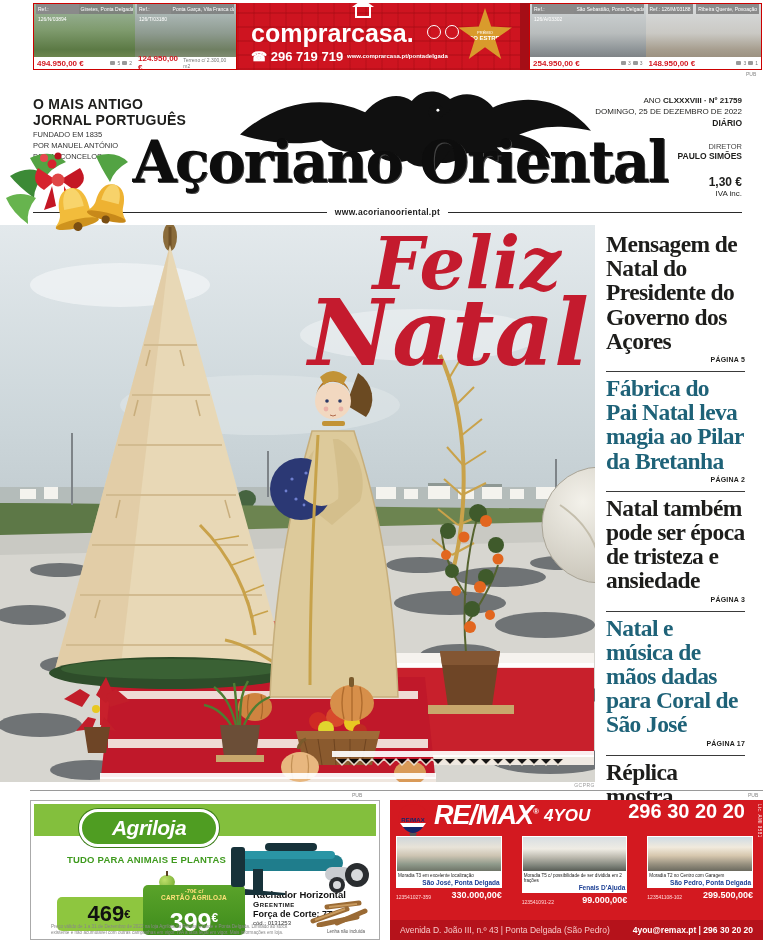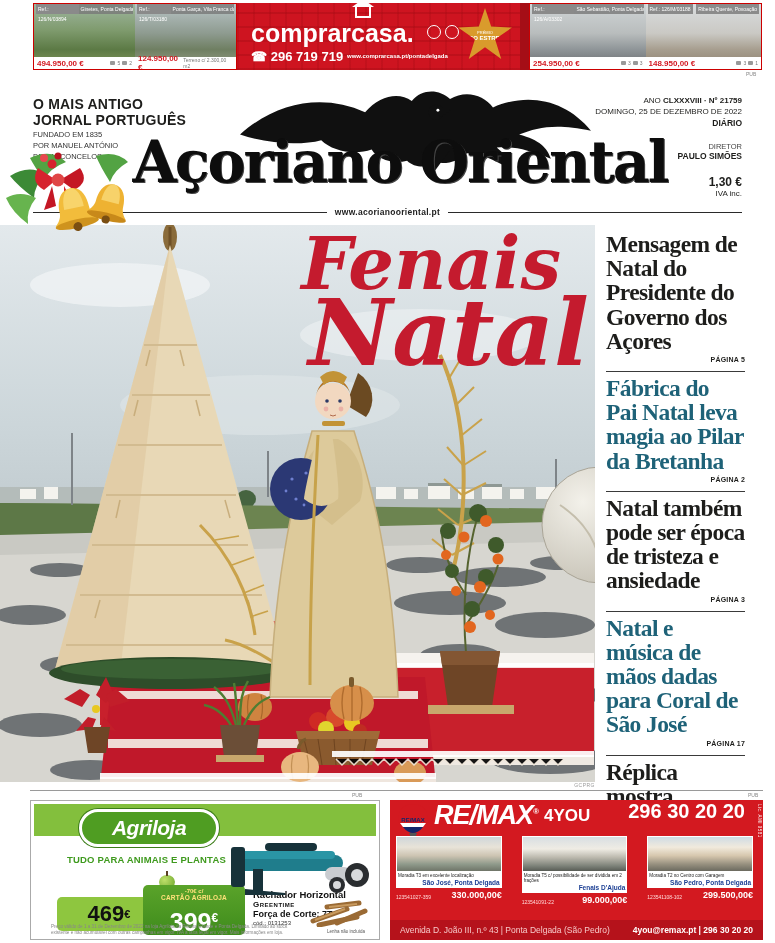--- a/index.html
+++ b/index.html
@@ -100,21 +100,21 @@
   .agri-mach { position:absolute; top:36px; right:4px; width:150px; height:58px; }
   .agri-wood { position:absolute; top:96px; right:10px; width:62px; height:30px; }
   .agri-wood-cap { position:absolute; top:128px; right:14px; font-size:4.5px; color:#555; }
   .agri-legal { position:absolute; bottom:3px; left:20px; right:86px; font-size:4.6px; color:#888; line-height:1.3; }
 
   
   .remax { position:absolute; top:800px; left:390px; width:373px; height:140px; background:#d31920; overflow:hidden; }
   .rx-head { position:absolute; top:0; left:0; right:0; height:34px; display:flex; align-items:flex-start; }
   .rx-brand { color:#fff; font-weight:bold; font-size:27px; font-style:italic; letter-spacing:-1px; margin-left:44px; }
   .rx-brand sup { font-size:8px; }
-  .rx-sub { color:#fff; font-weight:bold; font-size:17px; margin-left:6px; margin-top:6px; }
+  .rx-sub { color:#fff; font-weight:bold; font-size:17px; margin-left:6px; margin-top:6px;font-style:italic; }
   .rx-phone { color:#fff; font-weight:bold; font-size:20px; margin-left:auto; margin-right:18px; }
   .rx-lic { position:absolute; right:1px; top:4px; font-size:4.5px; color:#fff; writing-mode:vertical-rl; letter-spacing:.5px; }
   .rx-balloon { position:absolute; top:3px; left:6px; width:34px; height:36px; }
   .rx-cards { position:absolute; top:36px; left:6px; right:10px; display:flex; gap:20px; }
   .rx-card { flex:1; }
   .rx-photo { height:36px; border:1px solid #fff; }
   .rx-photo.a { background:linear-gradient(180deg,#cfd6da 0%,#e8e3d8 30%,#cdc4b2 55%,#8f9a8b 80%,#6f7568 100%); }
   .rx-photo.b { background:linear-gradient(180deg,#d8dee2 0%,#efece4 35%,#bcb9ae 60%,#7d8279 85%,#585c55 100%); }
   .rx-photo.c { background:linear-gradient(180deg,#cfdbe4 0%,#f1eadd 30%,#d6c7ae 55%,#97907f 80%,#6b6a5f 100%); }
   .rx-cap { background:#fff; padding:1px 2px 2px 2px; }
@@ -511,21 +511,21 @@
       <g fill="#fff" opacity=".92">
         <rect x="332" y="526" width="262" height="6"></rect>
         <rect x="100" y="548" width="336" height="6"></rect>
       </g>
       <g stroke="#efe6da" stroke-width="1.5" opacity=".9">
         <path d="M336,534 l6,6 6,-6 6,6 6,-6 6,6 6,-6 6,6 6,-6 6,6 6,-6 6,6 6,-6 6,6 6,-6 6,6 6,-6 6,6 6,-6 6,6 6,-6 6,6 6,-6 6,6 6,-6 6,6 6,-6 6,6 6,-6 6,6 6,-6 6,6 6,-6 6,6 6,-6 6,6 6,-6 6,6 6,-6"></path>
       </g>
     </svg>
 
     <div class="headline-main">
-      <span class="w1">Fenais</span>
+      <span class="w1">Feliz</span>
       <span class="w2">Natal</span>
     </div>
   </div>
   <div class="credit">GCPRG</div>
 
   <div class="sidebar">
     <div class="side-item">
       <div class="side-title">Mensagem de Natal do Presidente do Governo dos Açores</div>
       <div class="side-page">PÁGINA 5</div>
     </div>

